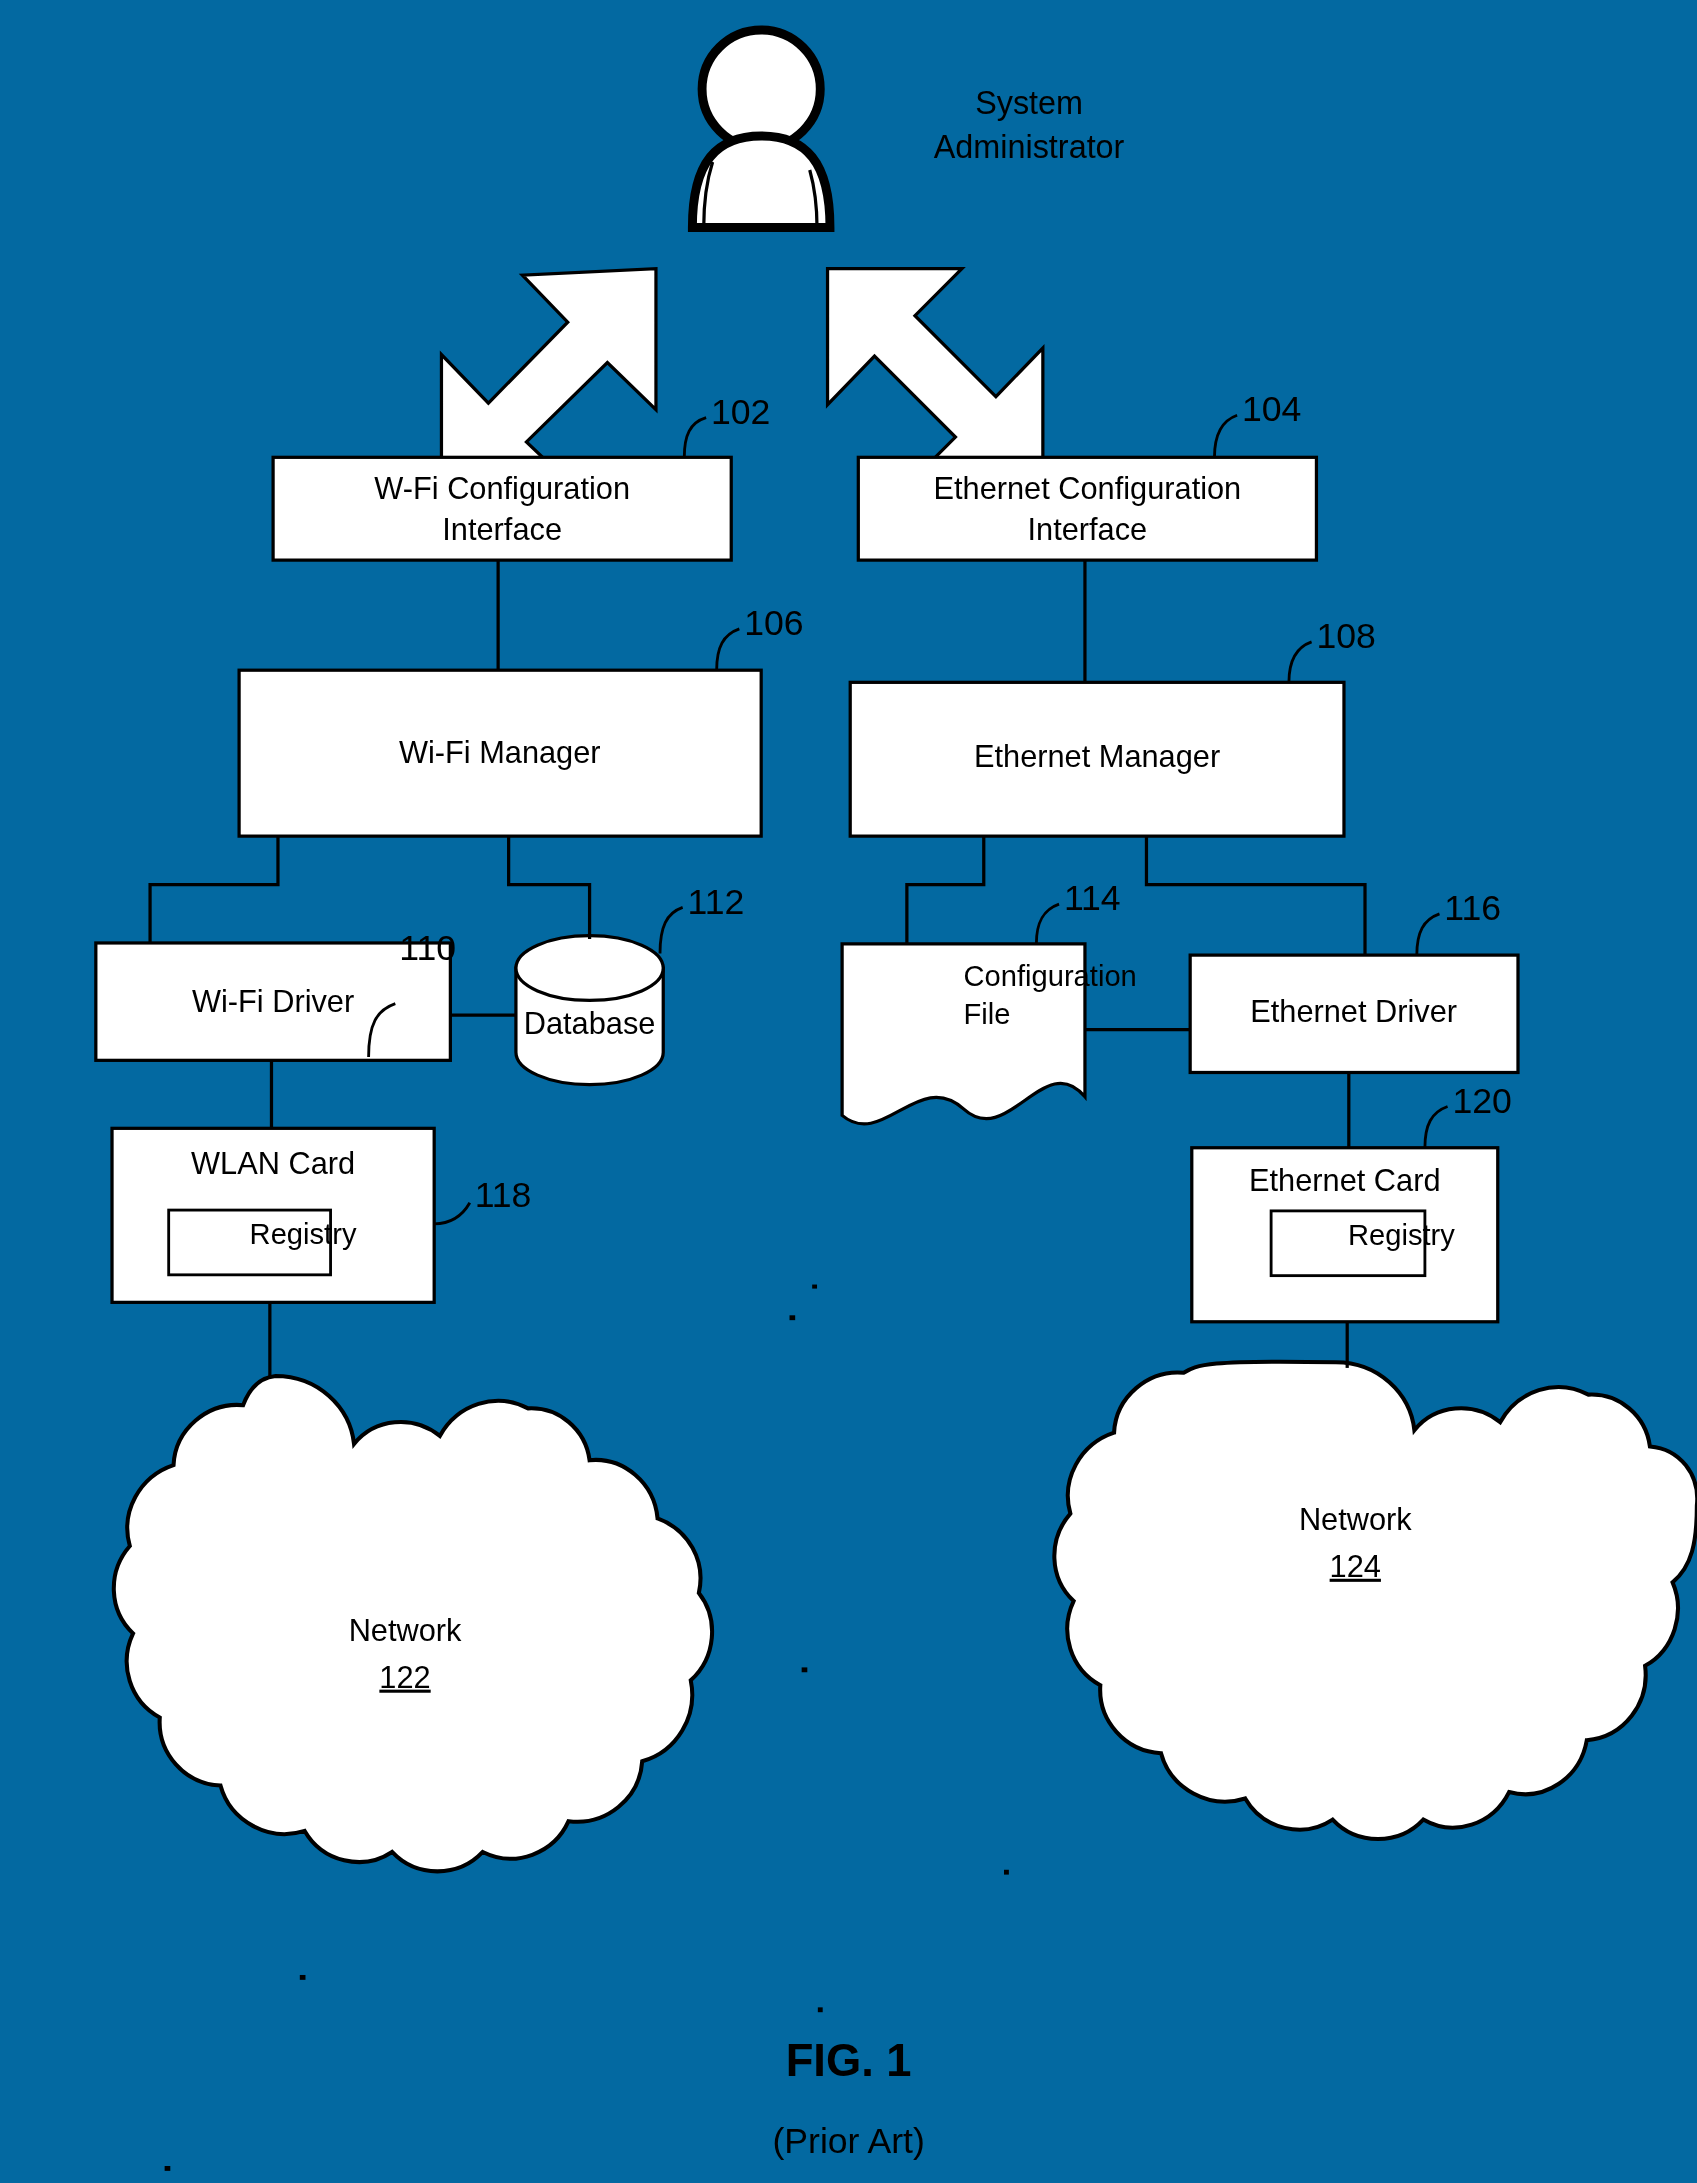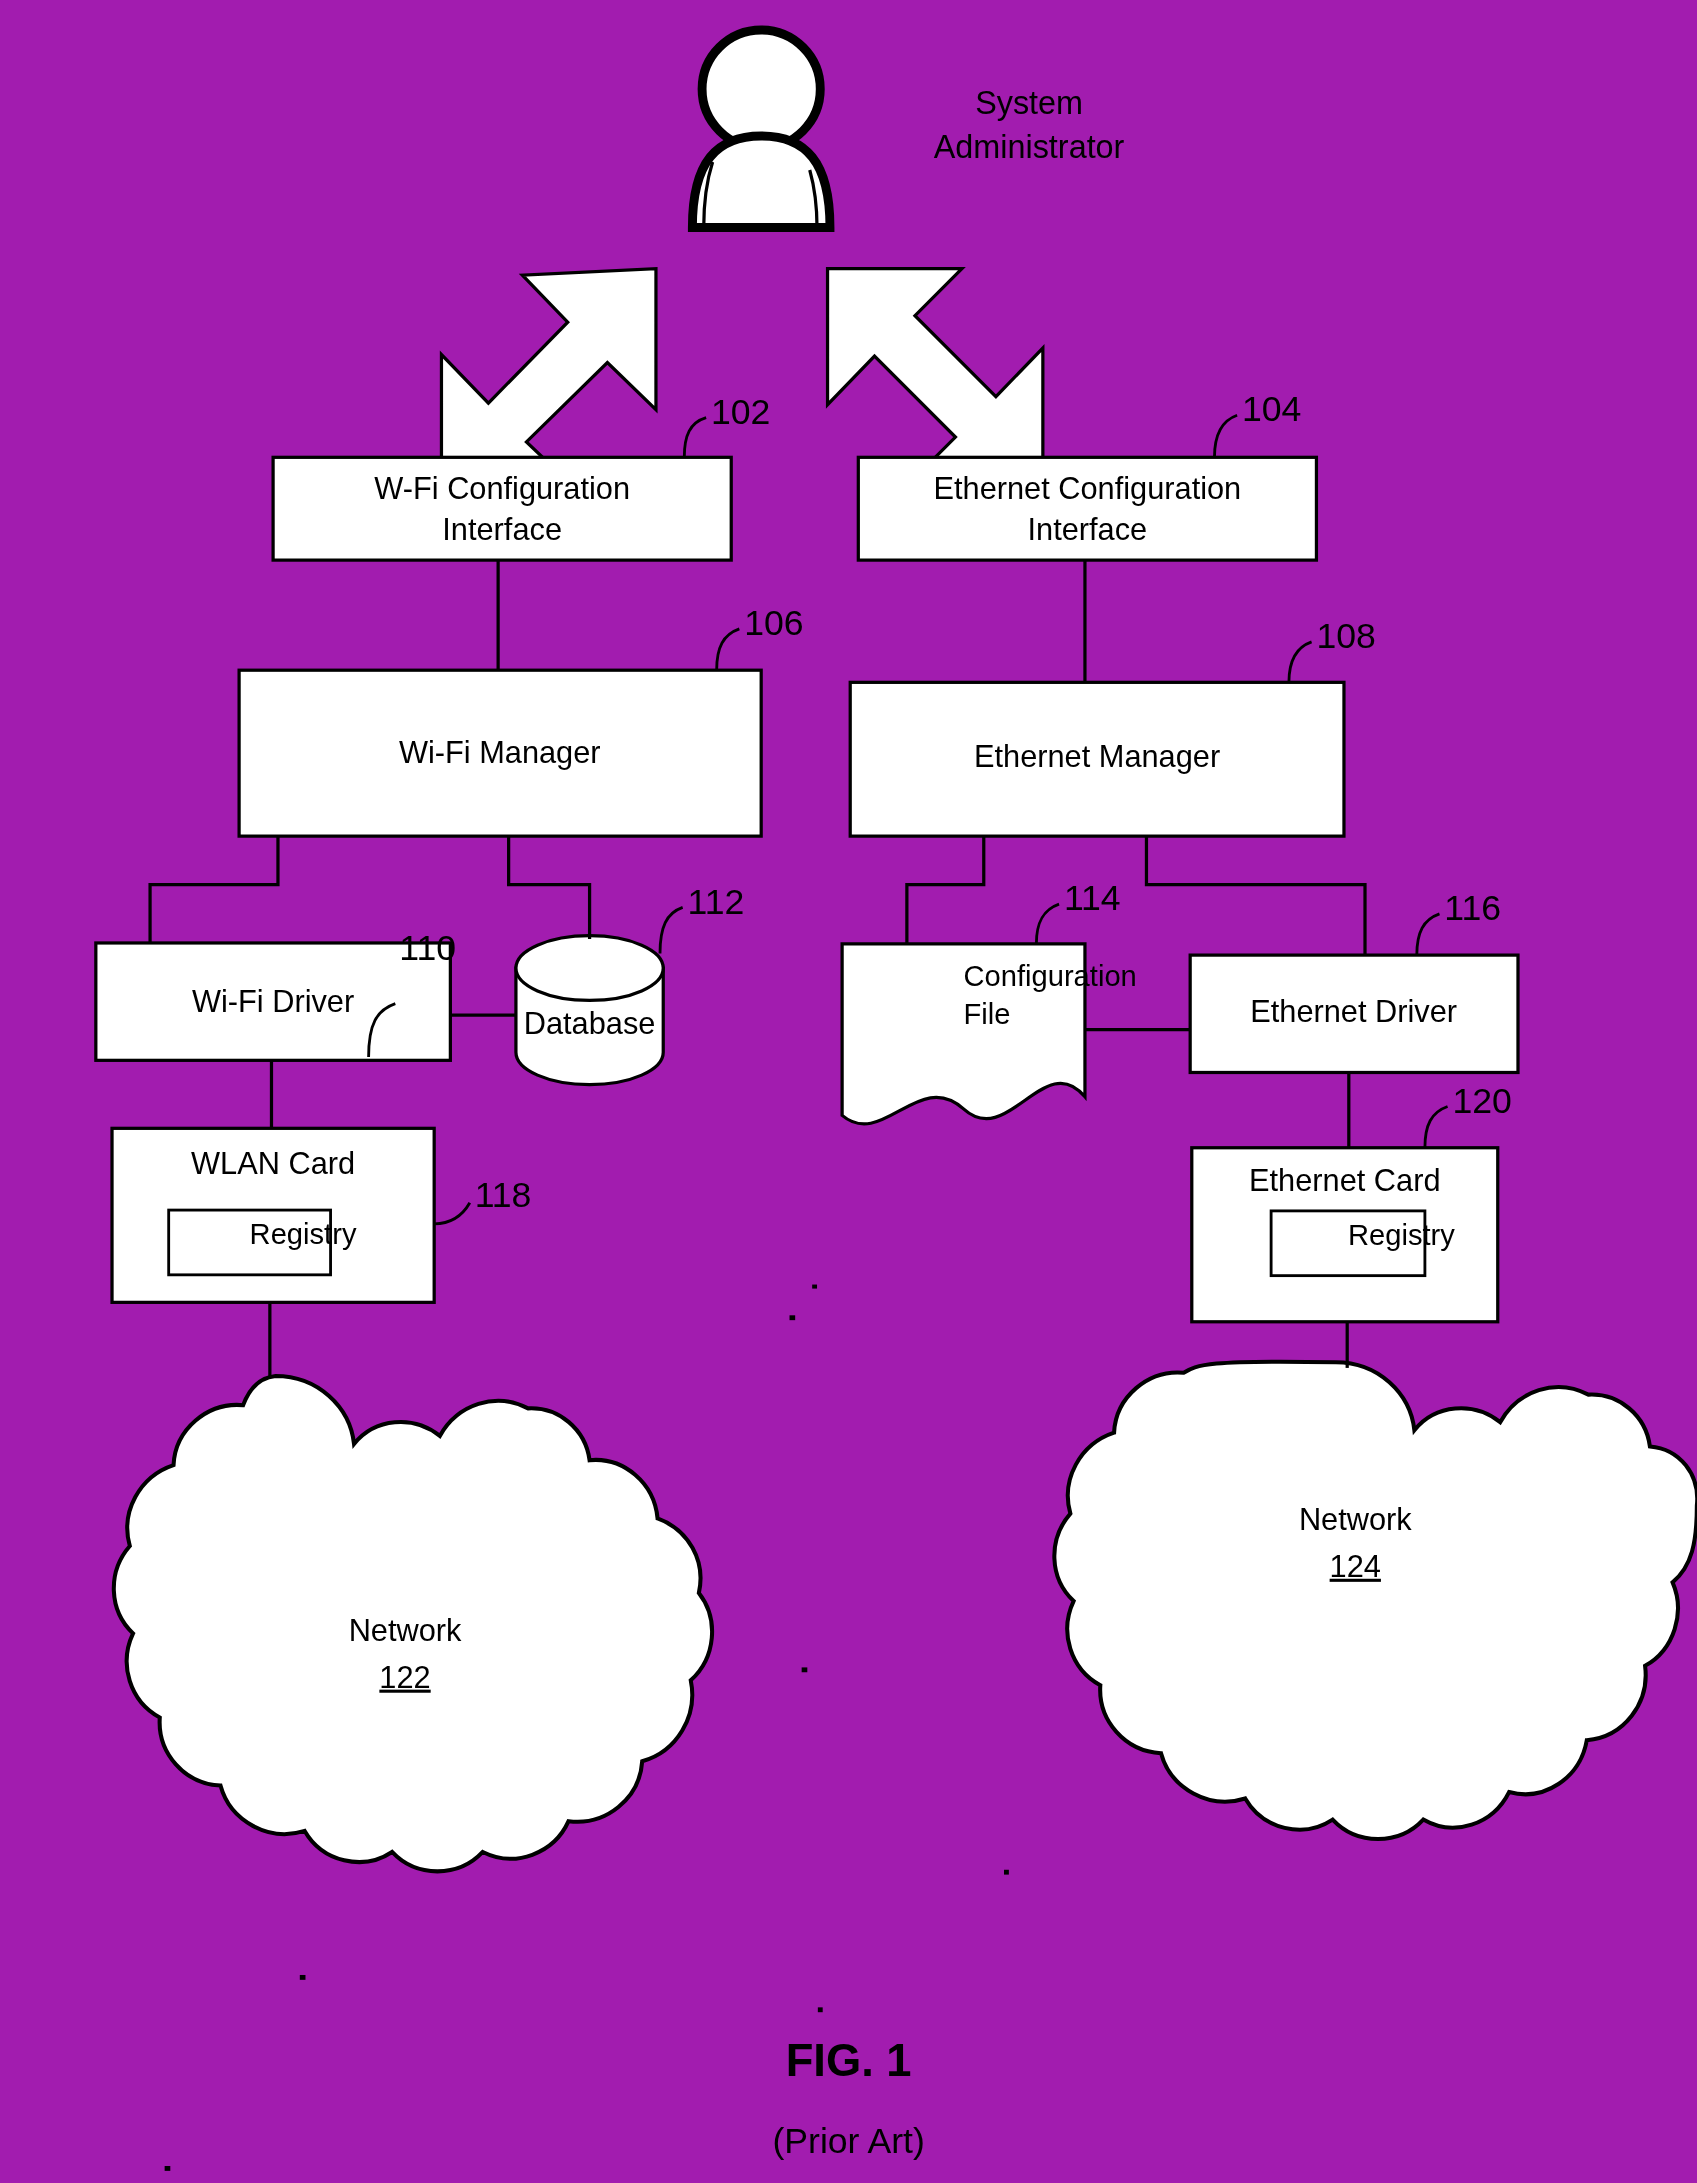--- a/index.html
+++ b/index.html
@@ -9,21 +9,21 @@
     background: #ffffff;
   }
   body {
     font-family: "Liberation Sans", sans-serif;
     color: #000000;
   }
   #figure-root {
     position: relative;
     width: 1698px;
     height: 2183px;
-    background: #a21caf;
+    background: #0369a1;
     overflow: hidden;
   }
   #diagram-svg {
     position: absolute;
     left: 0;
     top: 0;
     width: 1698px;
     height: 2183px;
   }
   .box-label,

